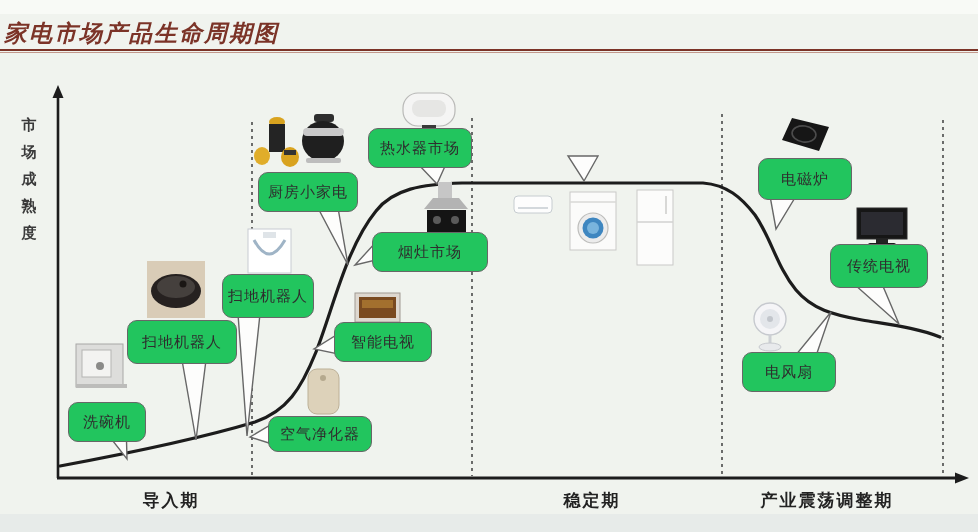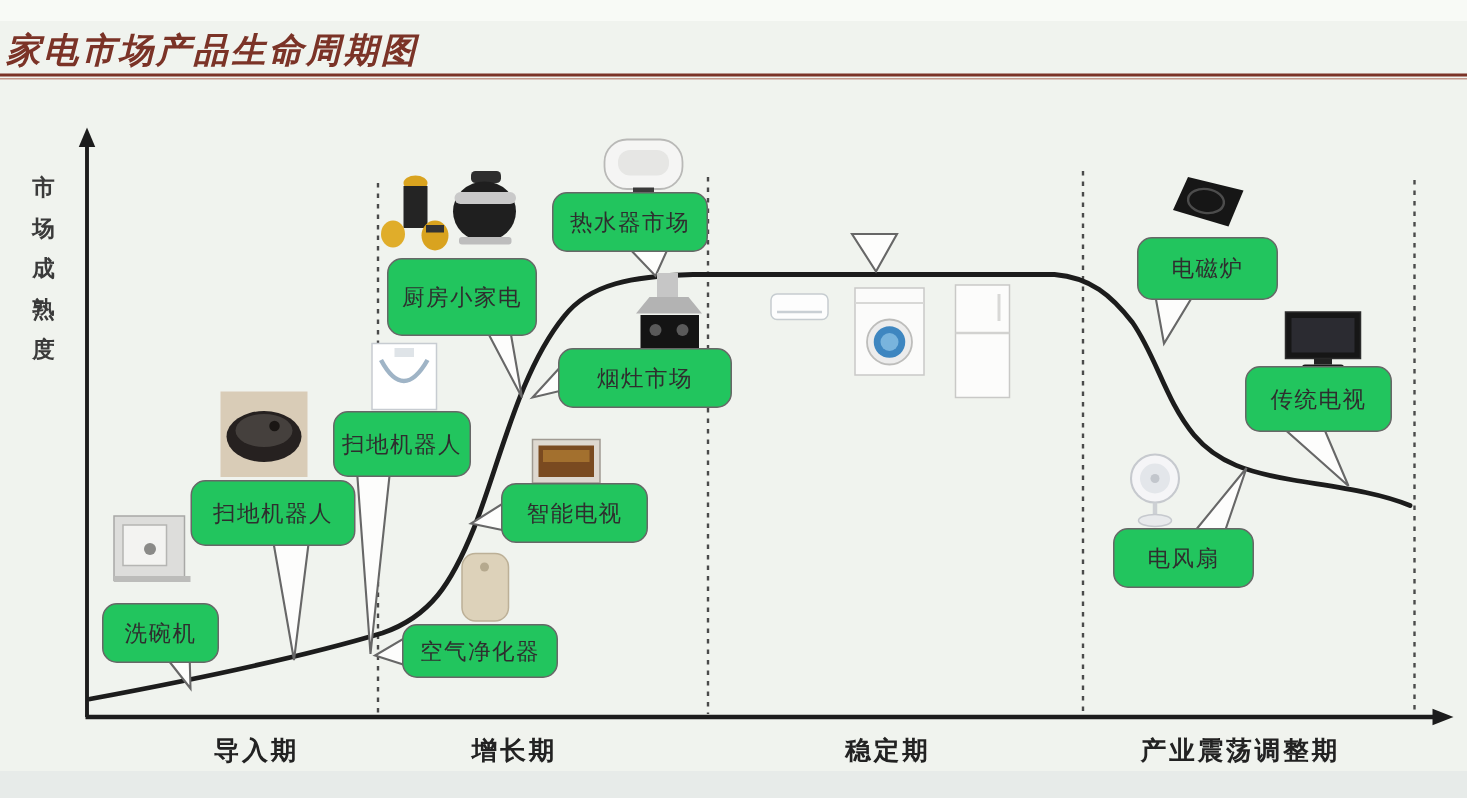--- a/index.html
+++ b/index.html
@@ -171,21 +171,21 @@
 
   <div class="callout" style="left:68px;top:402px;width:78px;height:40px;font-family:Liberation Mono, monospace;">
     <span>洗碗机</span>
   </div>
   <div class="callout" style="left:127px;top:320px;width:110px;height:44px;">
     <span>扫地机器人</span>
   </div>
   <div class="callout" style="left:222px;top:274px;width:92px;height:44px;">
     <span>扫地机器人</span>
   </div>
-  <div class="callout" style="left:258px;top:172px;width:100px;height:52px;">
+  <div class="callout" style="left:258px;top:172px;width:100px;height:40px;">
     <span>厨房小家电</span>
   </div>
   <div class="callout" style="left:268px;top:416px;width:104px;height:36px;">
     <span>空气净化器</span>
   </div>
   <div class="callout" style="left:334px;top:322px;width:98px;height:40px;">
     <span>智能电视</span>
   </div>
   <div class="callout" style="left:372px;top:232px;width:116px;height:40px;">
     <span>烟灶市场</span>
@@ -197,16 +197,15 @@
     <span>电磁炉</span>
   </div>
   <div class="callout" style="left:742px;top:352px;width:94px;height:40px;">
     <span>电风扇</span>
   </div>
   <div class="callout" style="left:830px;top:244px;width:98px;height:44px;">
     <span>传统电视</span>
   </div>
 
   <div class="phase-label" style="left:121px;width:100px;">导入期</div>
-  <div class="phase-label" style="left:293px;width:100px;">增长期</div>
   <div class="phase-label" style="left:542px;width:100px;">稳定期</div>
   <div class="phase-label" style="left:752px;width:150px;">产业震荡调整期</div>
 </div>
 
 </body></html>

